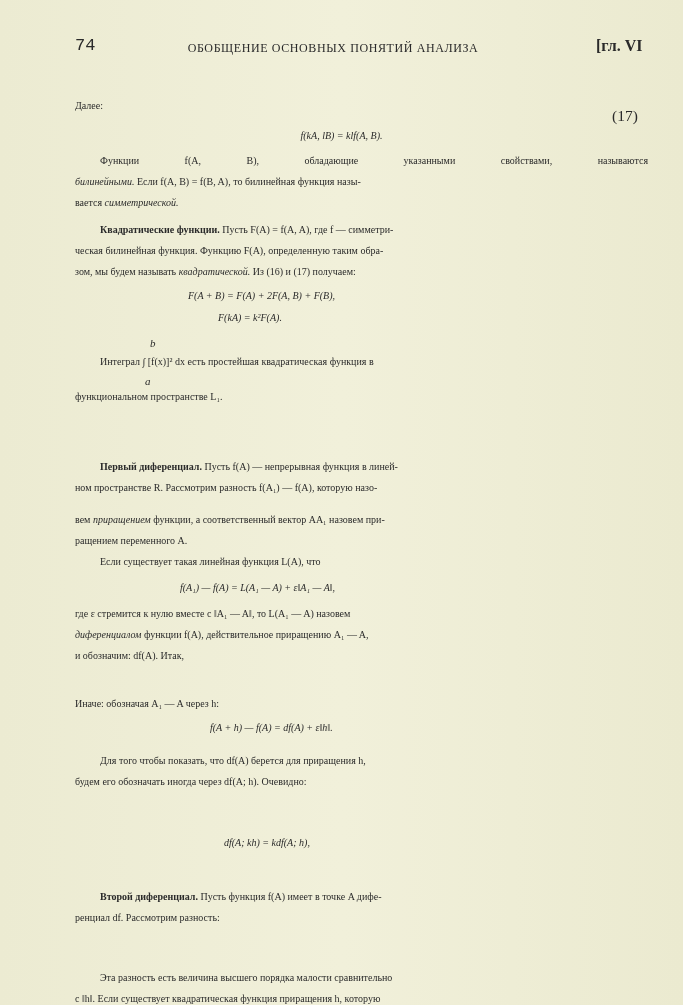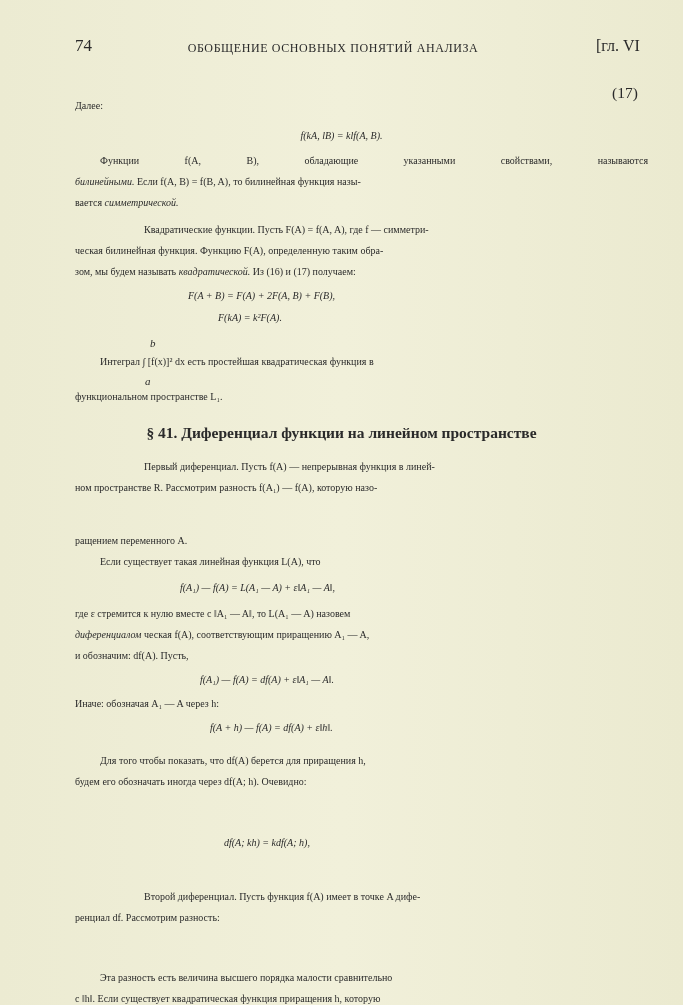--- a/index.html
+++ b/index.html
@@ -7,26 +7,26 @@
     width: 683px; height: 1005px; overflow: hidden;
     background: #eeeed6;
     font-family: "Liberation Serif", "DejaVu Serif", serif;
     color: #2a2a2a;
     position: relative;
   }
   .page { position: absolute; left: 0; top: 0; width: 683px; height: 1005px; background: linear-gradient(90deg, #ecebd2 0%, #f1f0da 50%, #ebead0 100%); }
   .ln { position: absolute; font-size: 10px; line-height: 20px; white-space: nowrap; }
   .left { left: 75px; }
   .center { left: 0; width: 683px; text-align: center; }
-  .hdr-num { left: 75px; top: 36px; font-size: 17px; }
+  .hdr-num { left: 75px; top: 36px; font-size: 17px; font-family: Liberation Mono, monospace; }
   .hdr-title { left: 0; width: 666px; top: 38px; text-align: center; font-size: 12px; letter-spacing: 0.6px; font-variant: small-caps; }
-  .hdr-ch { left: 596px; top: 36px; font-size: 16px; }
+  .hdr-ch { left: 596px; top: 36px; font-size: 16px; font-weight: bold; }
   .eqno { position: absolute; left: 612px; font-size: 15.5px; }
   i, .it { font-style: italic; text-align: center; }
-  b { font-weight: normal; margin-left: 44px; }
+  b { font-weight: bold; }
   .section { left: 0; width: 683px; text-align: center; font-weight: bold; font-size: 15.5px; }
 </style>
 </head>
 <body>
 
 <div class="page" data-name="book-page">
   <div class="ln hdr-num" data-name="page-number" data-bind="header.page_number">74</div>
   <div class="ln hdr-title" data-name="running-title" data-bind="header.running_title">ОБОБЩЕНИЕ ОСНОВНЫХ ПОНЯТИЙ АНАЛИЗА</div>
   <div class="ln hdr-ch" data-name="chapter-label" data-bind="header.chapter">[гл. VI</div>
 
@@ -43,31 +43,30 @@
   <div class="ln left" style="top:264px" data-name="text-line"><span data-bind="lines.l8a" data-name="text-span">зом, мы будем называть </span><i data-name="term-quadratic" data-bind="lines.l8b">квадратической.</i><span data-bind="lines.l8c" data-name="text-span"> Из (16) и (17) получаем:</span></div>
 
   <div class="ln it" style="left:188px;top:295px" data-name="equation-quadratic-1" data-bind="lines.eq_q1">F(A + B) = F(A) + 2F(A, B) + F(B),</div>
   <div class="ln it" style="left:218px;top:318px" data-name="equation-quadratic-2" data-bind="lines.eq_q2">F(kA) = k²F(A).</div>
 
   <div class="ln it" style="left:150px;top:340px;font-size:11px" data-name="integral-upper-limit" data-bind="lines.int_upper">b</div>
   <div class="ln" style="left:100px;top:360px" data-name="text-line-integral" data-bind="lines.l_int">Интеграл ∫ [f(x)]² dx есть простейшая квадратическая функция в</div>
   <div class="ln it" style="left:145px;top:380px;font-size:11px" data-name="integral-lower-limit" data-bind="lines.int_lower">a</div>
   <div class="ln left" style="top:396px" data-name="text-line" data-bind="lines.l_func">функциональном пространстве L₁.</div>
 
-  <div class="ln section" style="top:440px" data-name="section-heading" data-bind="lines.section">§ 41. Диференциал функции на линейном пространстве</div>
 
   <div class="ln" style="left:100px;top:475px" data-name="text-line"><b data-name="subheading-first-differential" data-bind="lines.s1a">Первый диференциал.</b><span data-bind="lines.s1b" data-name="text-span"> Пусть f(A) — непрерывная функция в линей-</span></div>
   <div class="ln left" style="top:496px" data-name="text-line" data-bind="lines.s2">ном пространстве R. Рассмотрим разность f(A₁) — f(A), которую назо-</div>
+  <div class="ln left" style="top:526px" data-name="text-line"><span data-bind="lines.s3a" data-name="text-span">вем </span><i data-name="term-increment" data-bind="lines.s3b">приращением</i><span data-bind="lines.s3c" data-name="text-span"> функции, а соответственный вектор AA₁ назовем при-</span></div>
   <div class="ln left" style="top:547px" data-name="text-line" data-bind="lines.s4">ращением переменного A.</div>
   <div class="ln" style="left:100px;top:568px" data-name="text-line" data-bind="lines.s5">Если существует такая линейная функция L(A), что</div>
   <div class="ln it" style="left:180px;top:594px" data-name="equation-linear-L" data-bind="lines.eq_L">f(A₁) — f(A) = L(A₁ — A) + ε‖A₁ — A‖,</div>
   <div class="ln left" style="top:620px" data-name="text-line" data-bind="lines.s6">где ε стремится к нулю вместе с ‖A₁ — A‖, то L(A₁ — A) назовем</div>
-  <div class="ln left" style="top:641px" data-name="text-line"><i data-name="term-differential" data-bind="lines.s7a">диференциалом</i><span data-bind="lines.s7b" data-name="text-span"> ческая f(A), соответствующим приращению A₁ — A,</span></div>
-  <div class="ln left" style="top:662px" data-name="text-line" data-bind="lines.s8">и обозначим: df(A). Пусть,</div>
-  <div class="ln it" style="left:200px;top:688px" data-name="equation-df" data-bind="lines.eq_df">f(A₁) — f(A) = df(A) + ε‖A₁ — A‖.</div>
+  <div class="ln left" style="top:641px" data-name="text-line"><i data-name="term-differential" data-bind="lines.s7a">диференциалом</i><span data-bind="lines.s7b" data-name="text-span"> функции f(A), действительное приращению A₁ — A,</span></div>
+  <div class="ln left" style="top:662px" data-name="text-line" data-bind="lines.s8">и обозначим: df(A). Итак,</div>
   <div class="ln left" style="top:714px" data-name="text-line" data-bind="lines.s9">Иначе: обозначая A₁ — A через h:</div>
   <div class="ln it" style="left:210px;top:740px" data-name="equation-h" data-bind="lines.eq_h">f(A + h) — f(A) = df(A) + ε‖h‖.</div>
 
   <div class="ln left" style="top:796px" data-name="text-line" data-bind="lines.s11">будем его обозначать иногда через df(A; h). Очевидно:</div>
   <div class="ln" style="left:100px;top:775px" data-name="text-line" data-bind="lines.s10">Для того чтобы показать, что df(A) берется для приращения h,</div>
   <div class="ln it" style="left:224px;top:853px" data-name="equation-linearity-2" data-bind="lines.eq_lin2">df(A; kh) = kdf(A; h),</div>
 
   <div class="ln" style="left:100px;top:905px" data-name="text-line"><b data-name="subheading-second-differential" data-bind="lines.s13a">Второй диференциал.</b><span data-bind="lines.s13b" data-name="text-span"> Пусть функция f(A) имеет в точке A дифе-</span></div>
   <div class="ln left" style="top:926px" data-name="text-line" data-bind="lines.s14">ренциал df. Рассмотрим разность:</div>
   <div class="ln" style="left:100px;top:975px" data-name="text-line" data-bind="lines.s15">Эта разность есть величина высшего порядка малости сравнительно</div>
@@ -109,14 +108,14 @@
   [data-name="text-line"]:has(> [data-name="term-quadratic"]){top:172px !important}
   [data-bind="lines.l7"]{top:151px !important}
   [data-name="text-line"]:has(> [data-name="subheading-quadratic"]){top:130px !important}
   [data-name="text-line"]:has(> [data-name="term-symmetric"]){top:103px !important}
   [data-name="text-line"]:has(> [data-name="term-bilinear"]){top:82px !important}
   [data-bind="lines.l3"]{top:61px !important}
   [data-name="equation-17"]{top:36px !important}
   [data-name="equation-number"]{top:36px !important}
   [data-bind="lines.l1"]{top:6px !important}
   [data-name="book-page"] > .ln:not(.hdr-num):not(.hdr-title):not(.hdr-ch){margin-top:90px}
-  [data-name="book-page"] > .eqno{margin-top:48px}
+  [data-name="book-page"] > .eqno{margin-top:71px}
 </style>
 
 </body></html>

